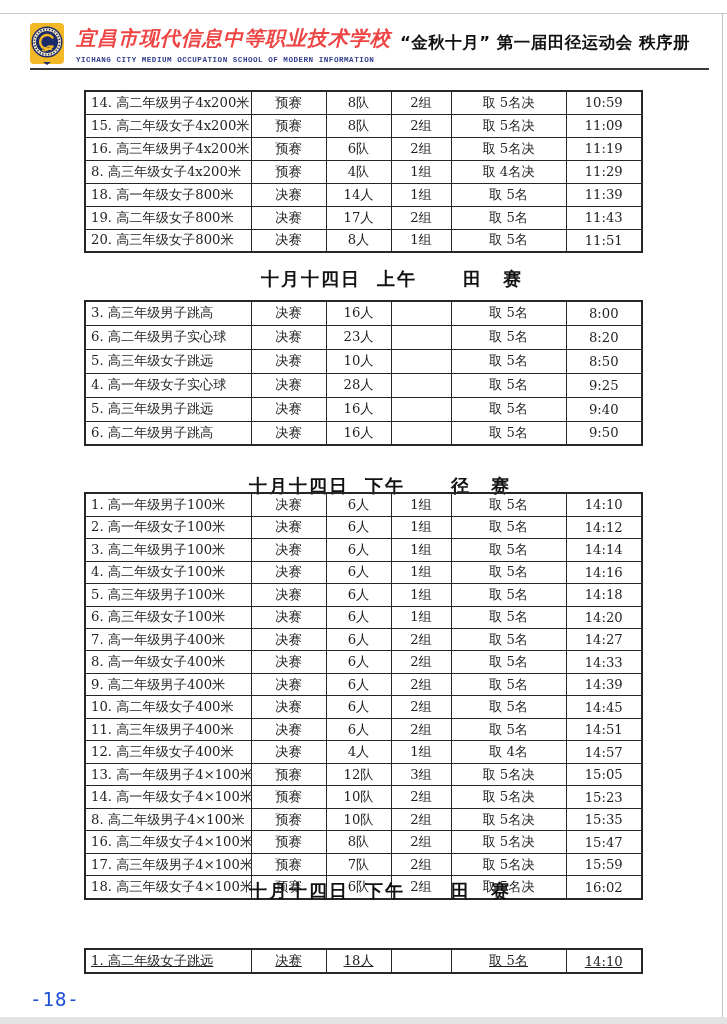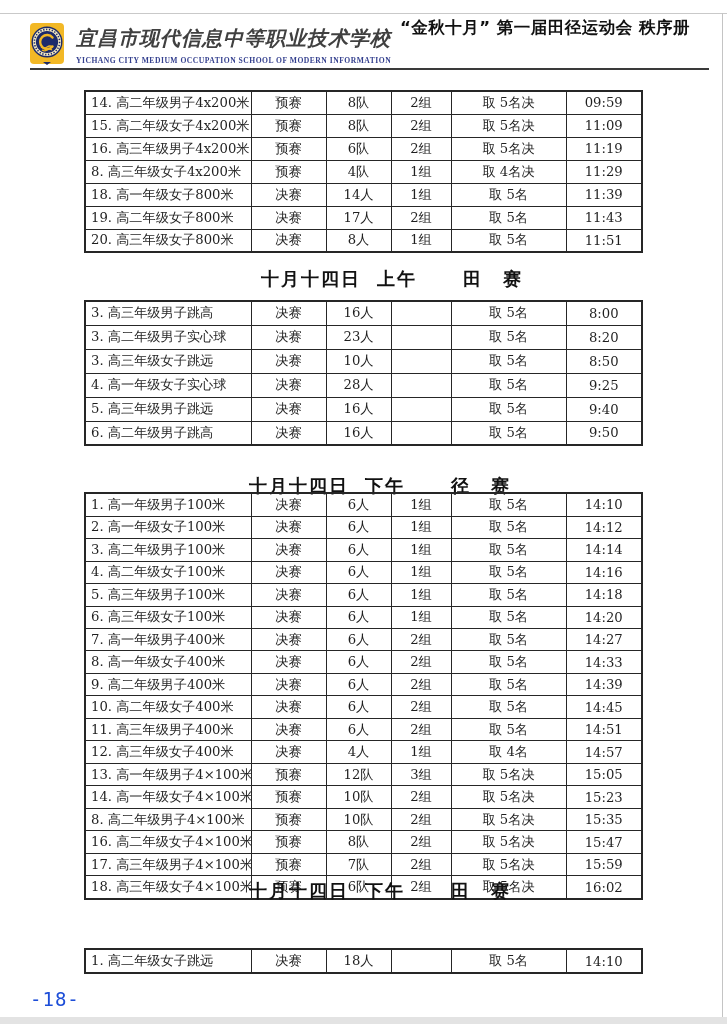--- a/index.html
+++ b/index.html
@@ -17,30 +17,30 @@
   .edge-right  { position: absolute; left: 722px; top: 13px; width: 1px; height: 1011px; background: #c4c4c4; }
   .edge-bottom { position: absolute; left: 0; top: 1017px; width: 727px; height: 7px; background: #e3e3e3; }
 
   
   .logo { position: absolute; left: 30px; top: 21px; width: 34px; height: 45px; }
   .school-block { position: absolute; left: 76px; top: 25px; width: 320px; }
   .school-cn {
     font-family: "DejaVu Serif", serif;
     font-weight: bold; font-style: italic;
     font-size: 20px; letter-spacing: 1px;
-    color: #404040; white-space: nowrap;
+    color: #ef4444; white-space: nowrap;
   }
   .school-en {
     margin-top: 4px;
-    font-family: Liberation Serif, serif;
+    font-family: Liberation Mono, monospace;
     font-weight: bold; font-size: 7.6px; letter-spacing: 0.5px;
     color: #35418f; white-space: nowrap;
   }
   .doc-title {
-    position: absolute; left: 380px; top: 17px; width: 330px;
+    position: absolute; left: 380px; top: 32px; width: 330px;
     text-align: center;
     font-family: "DejaVu Sans", sans-serif;
     font-weight: 700; font-size: 16.5px; letter-spacing: 0.5px;
     color: #111; white-space: nowrap;
   }
   .header-rule { position: absolute; left: 30px; top: 68px; width: 679px; height: 2px; background: #3a3a3a; }
 
   
   table.sched {
     position: absolute; left: 84px;
@@ -52,21 +52,21 @@
     border: 1px solid #262626;
     font-family: "DejaVu Serif", serif;
     font-size: 13.2px;
     text-align: center;
     padding: 0; white-space: nowrap; overflow: hidden;
   }
   table.sched td.ev { text-align: left; padding-left: 5px; }
   #table-0 { top: 90px; }  #table-0 tr { height: 23px; }
   #table-1 { top: 300px; } #table-1 tr { height: 24px; }
   #table-2 { top: 492px; height: 408px; }
-  #table-3 { top: 948px; } #table-3 tr { height: 24px; }
+  #table-3 { top: 948px; } #table-3 tr { height: 24px; text-decoration: underline; }
 
   
   .sec {
     position: absolute; left: 0; width: 727px;
     text-align: center;
     font-family: "DejaVu Sans", sans-serif;
     font-weight: 700; font-size: 18px; letter-spacing: 2px;
     color: #111; white-space: pre;
   }
   #sec-0 { top: 246px; padding-left: 12px; }
@@ -120,21 +120,21 @@
         <col style="width:115px">
         <col style="width:76px">
       </colgroup>
     <tbody>
         <tr>
           <td class="ev">14. 高二年级男子4x200米</td>
           <td>预赛</td>
           <td>8队</td>
           <td>2组</td>
           <td>取 5名决</td>
-          <td>09:59</td>
+          <td>10:59</td>
         </tr>
         <tr>
           <td class="ev">15. 高二年级女子4x200米</td>
           <td>预赛</td>
           <td>8队</td>
           <td>2组</td>
           <td>取 5名决</td>
           <td>11:09</td>
         </tr>
         <tr>
@@ -196,29 +196,29 @@
     <tbody>
         <tr>
           <td class="ev">3. 高三年级男子跳高</td>
           <td>决赛</td>
           <td>16人</td>
           <td></td>
           <td>取 5名</td>
           <td>8:00</td>
         </tr>
         <tr>
-          <td class="ev">3. 高二年级男子实心球</td>
+          <td class="ev">6. 高二年级男子实心球</td>
           <td>决赛</td>
           <td>23人</td>
           <td></td>
           <td>取 5名</td>
           <td>8:20</td>
         </tr>
         <tr>
-          <td class="ev">3. 高三年级女子跳远</td>
+          <td class="ev">5. 高三年级女子跳远</td>
           <td>决赛</td>
           <td>10人</td>
           <td></td>
           <td>取 5名</td>
           <td>8:50</td>
         </tr>
         <tr>
           <td class="ev">4. 高一年级女子实心球</td>
           <td>决赛</td>
           <td>28人</td>

